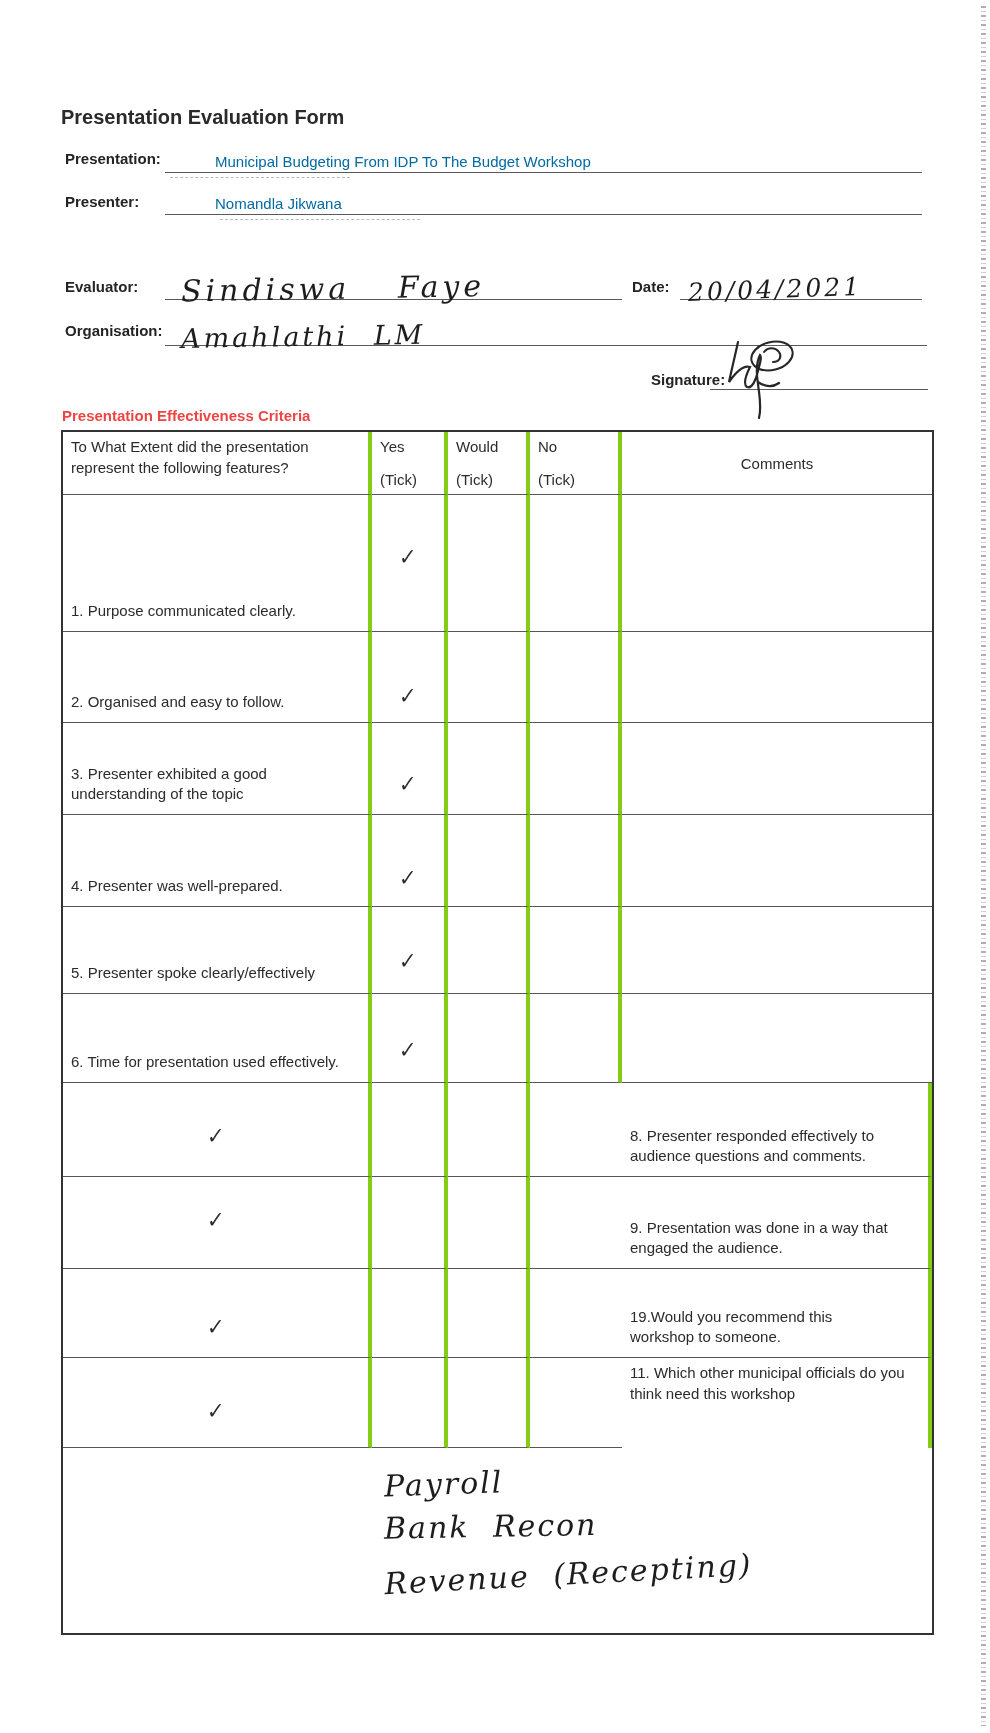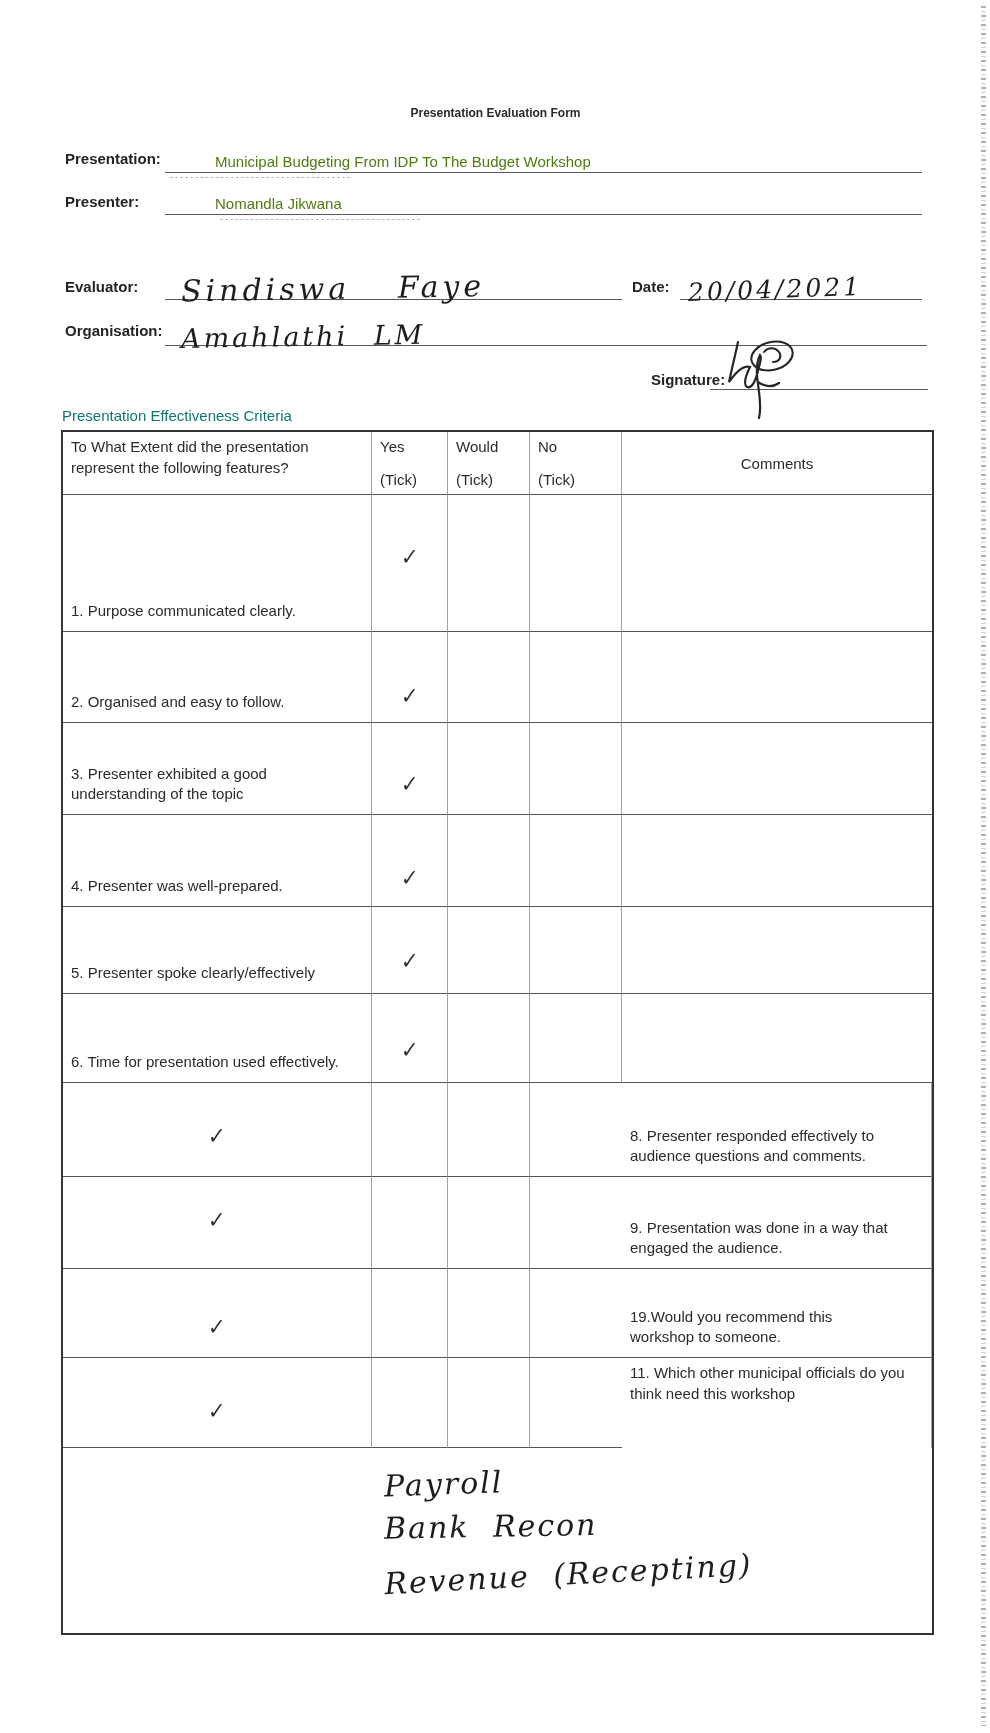--- a/index.html
+++ b/index.html
@@ -3,51 +3,51 @@
 <meta charset="utf-8">
 <style>
   html,body{margin:0;padding:0;background:#ffffff;}
   .page{
     position:relative; width:990px; height:1733px; background:#fff;
     font-family:"Liberation Sans", sans-serif; color:#262626; overflow:hidden;
   }
   
   .title{
     position:absolute; left:61px; width:869px; top:106px;
-    text-align:center; font-size:12px; font-weight:bold; color:#2a2a2a;
+    text-align:left; font-size:20px; font-weight:bold; color:#2a2a2a;
   }
   .lbl{ position:absolute; font-size:15px; font-weight:bold; color:#242424; white-space:nowrap; }
   
   .fline{
     position:absolute; border-bottom:1.4px solid #5a5a5a;
     display:flex; align-items:flex-end; box-sizing:border-box;
   }
-  .fval{ font-size:15px; color:#4d7c0f; padding-bottom:2px; white-space:nowrap; }
+  .fval{ font-size:15px; color:#0369a1; padding-bottom:2px; white-space:nowrap; }
   .echo{ position:absolute; border-bottom:1px dashed #b9b9b9; height:0; }
   
   .hw{
     font-family:"DejaVu Serif", serif; font-style:italic; color:#1d1d1d;
     white-space:nowrap; position:relative;
   }
   .hw-eval{ font-size:30px; letter-spacing:4px; word-spacing:34px; top:7px; transform:rotate(-1deg); }
   .hw-date{ font-size:25px; letter-spacing:3px; top:5px; transform:rotate(-2deg); }
   .hw-org { font-size:27px; letter-spacing:3px; word-spacing:14px; top:7px; transform:rotate(-1deg); }
   .sig-svg{ position:absolute; left:722px; top:336px; }
   
-  .sect{ position:absolute; left:62px; top:407px; font-size:15px; font-weight:normal; color:#0f766e; }
+  .sect{ position:absolute; left:62px; top:407px; font-size:15px; font-weight:bold; color:#ef4444; }
   
   .etable{
     position:absolute; left:61px; top:430px; width:869px;
     display:grid;
     grid-template-columns:309px 76px 82px 92px 310px;
     grid-template-rows:63px 137px 91px 92px 92px 87px 89px 94px 92px 89px 90px 185px;
     border:2px solid #333; box-sizing:content-box; background:#fff;
     font-size:15px; color:#2b2b2b;
   }
-  .cell{ border-right:1px solid #84cc16; border-bottom:1px solid #565656; box-sizing:border-box; overflow:hidden; }
+  .cell{ border-right:4px solid #84cc16; border-bottom:1px solid #565656; box-sizing:border-box; overflow:hidden; }
   .cell.lastcol{ border-right:none; }
   .cell.lastrow{ border-bottom:none; }
   .crit{ display:flex; align-items:flex-end; padding:4px 8px 9px 8px; line-height:1.38; }
   .crit.top{ align-items:flex-start; padding-top:5px; }
   .tickcell{ display:flex; align-items:flex-end; justify-content:center; }
   .mark{
     font-size:21px; color:#2c2c2c; transform:rotate(-8deg) skewX(-10deg);
     font-family:"DejaVu Sans", sans-serif;
   }
   .hcol{ display:flex; flex-direction:column; justify-content:space-between; padding:6px 4px 5px 8px; line-height:1.2; }

